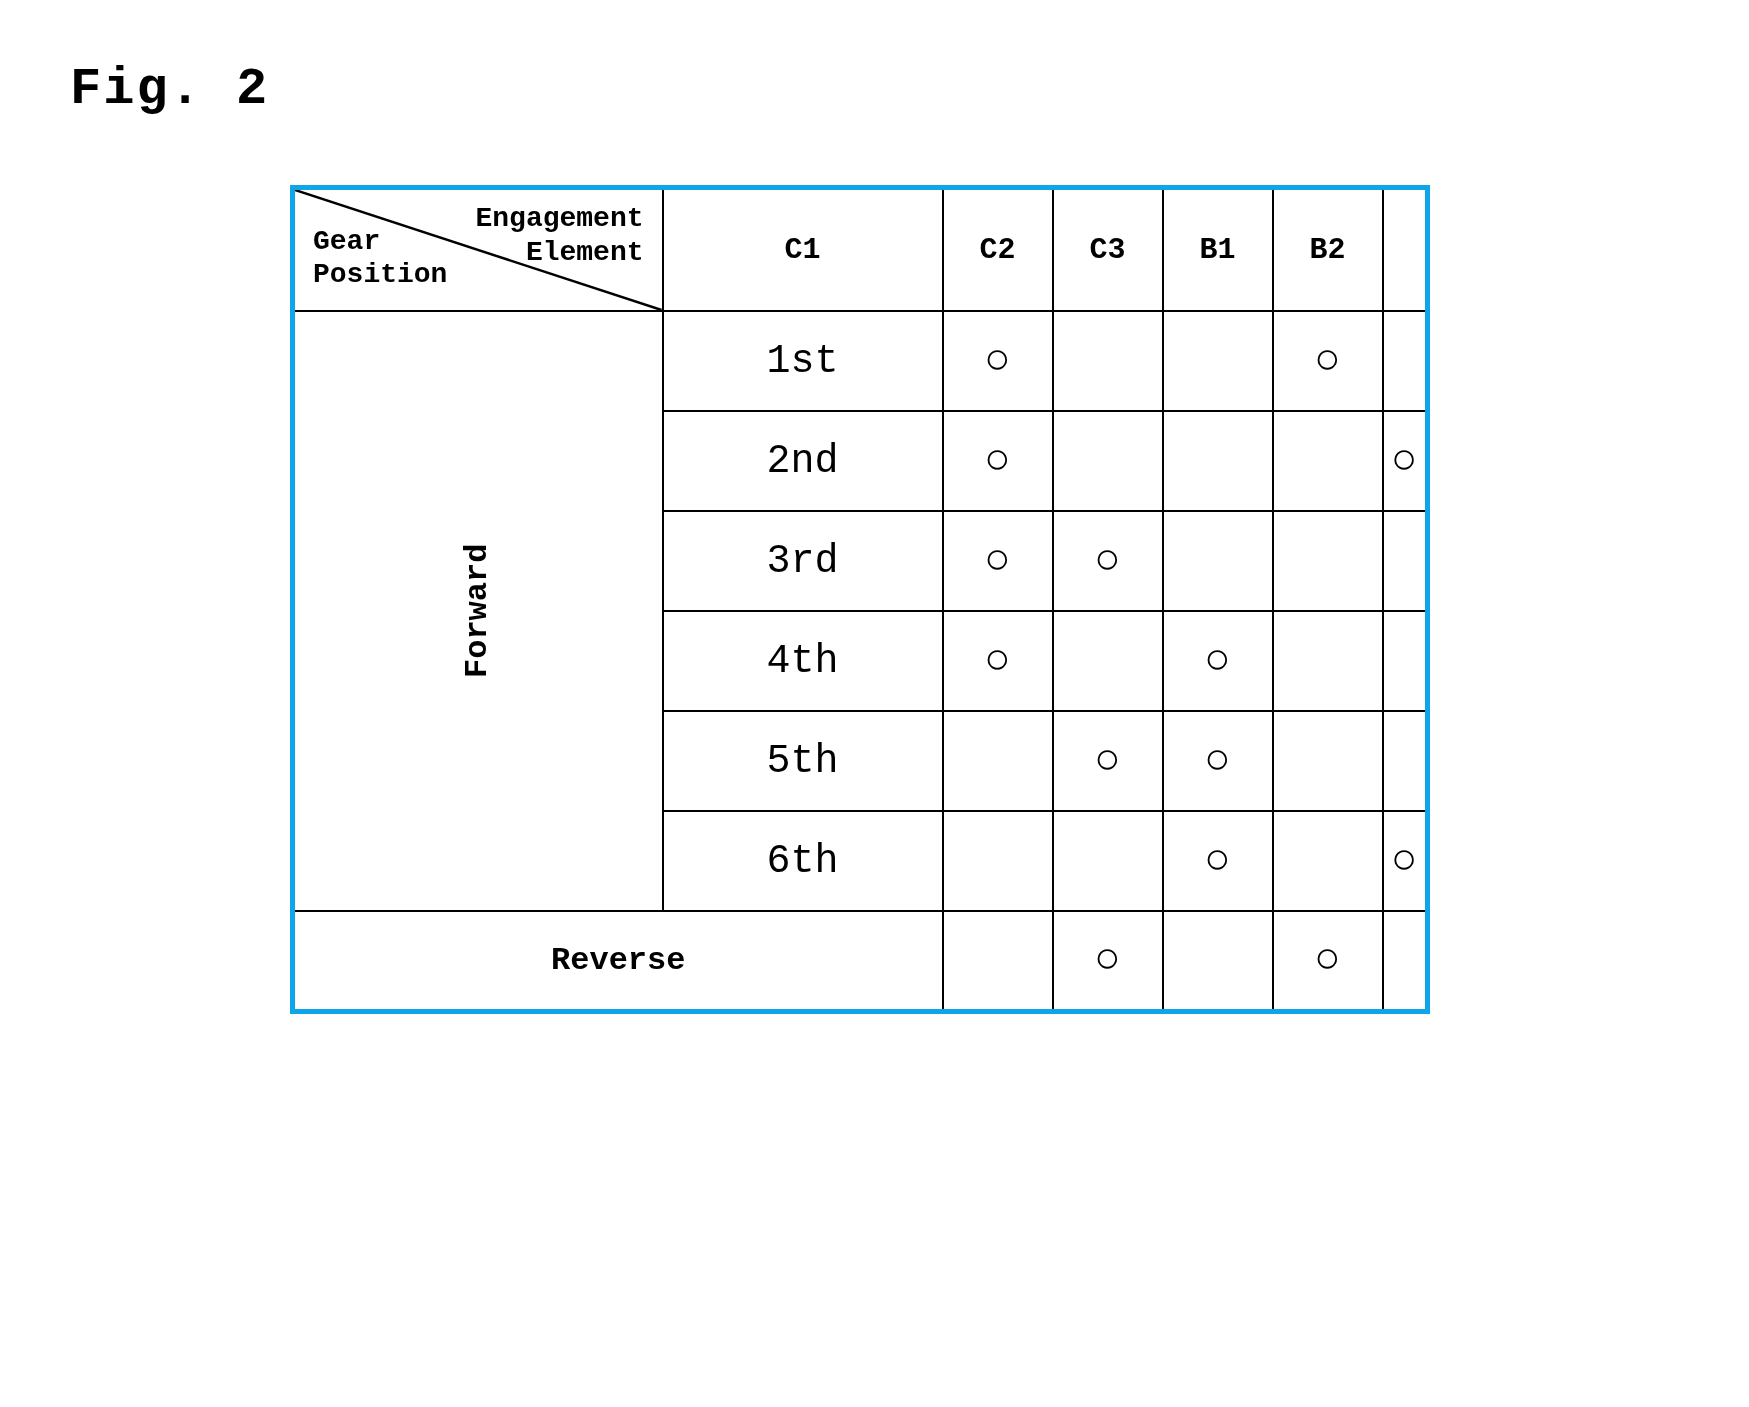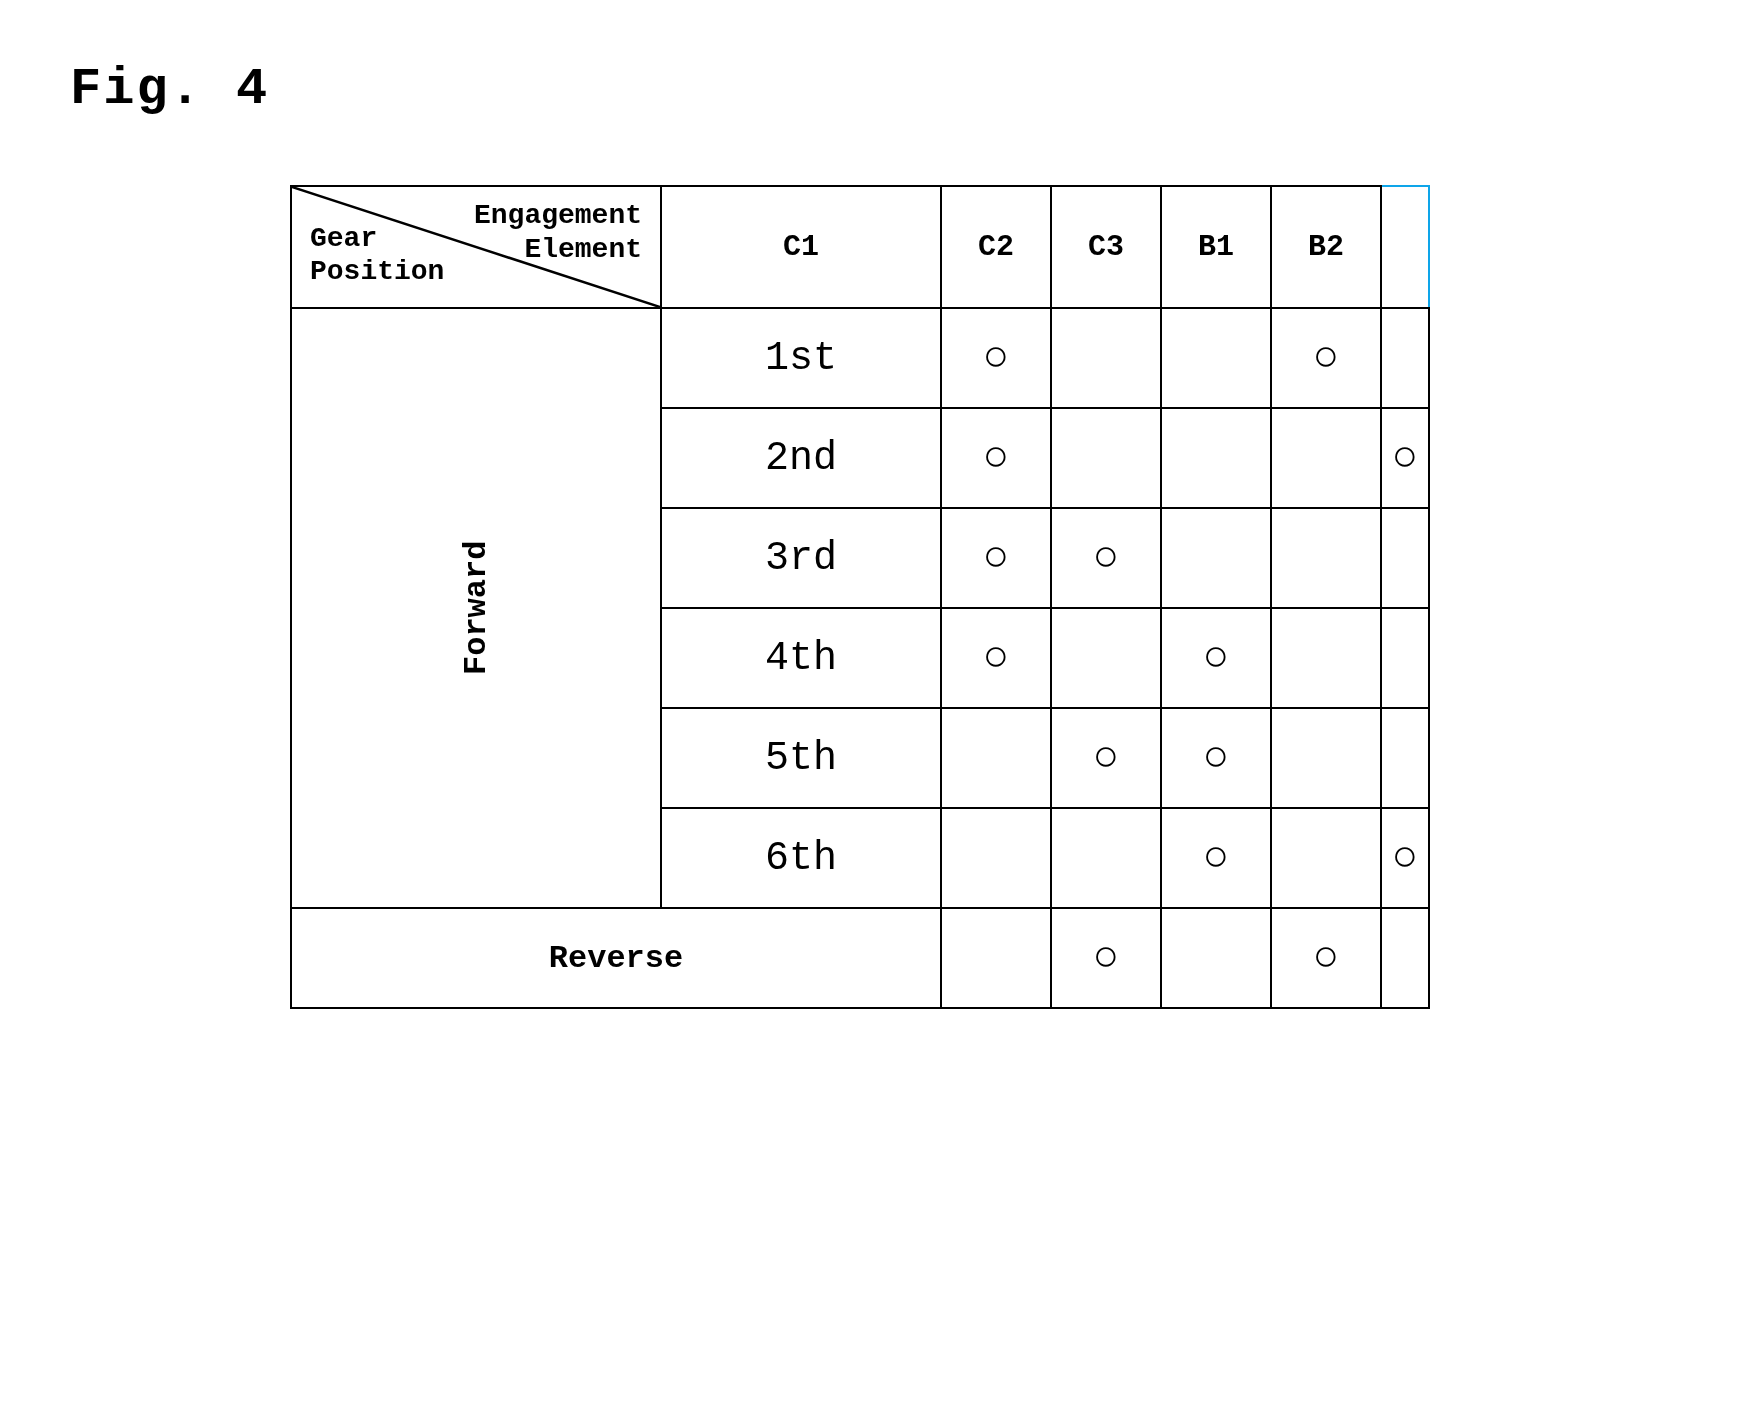--- a/index.html
+++ b/index.html
@@ -29,21 +29,21 @@
     .table-container {
       position: absolute;
       top: 185px;
       left: 290px;
       width: 1140px;
     }
 
     table {
       border-collapse: collapse;
       width: 100%;
-      border: 2px solid #0ea5e9;
+      border: 5px solid #0ea5e9;
     }
 
     table td, table th {
       border: 2px solid #000;
       text-align: center;
       vertical-align: middle;
       font-size: 32px;
       font-family: 'Courier New', Courier, monospace;
     }
 
@@ -130,21 +130,21 @@
     }
 
     .reverse-label {
       font-size: 32px;
       font-weight: bold;
     }
   </style>
 </head>
 <body>
 
-<div class="fig-title">Fig. 4</div>
+<div class="fig-title">Fig. 2</div>
 
 <div class="table-container">
   <table>
     <tbody>
 
       <tr class="header-row">
         <td class="corner-cell">
           <div class="corner-cell-inner">
             <svg class="corner-line" viewBox="0 0 370 120" preserveAspectRatio="none">
               <line x1="0" y1="0" x2="370" y2="120" stroke="#000" stroke-width="2.5"></line>

